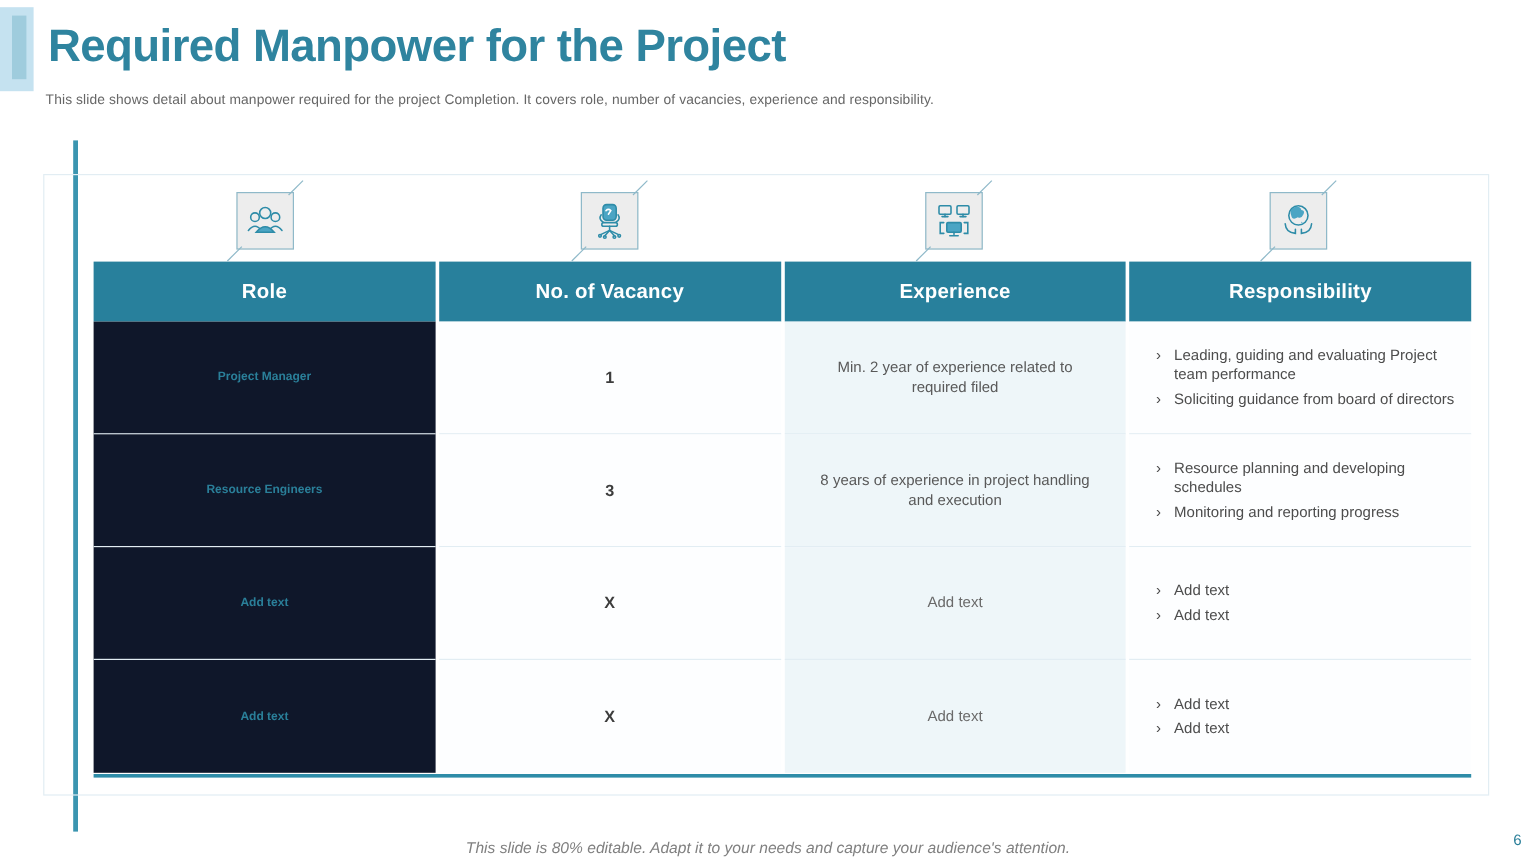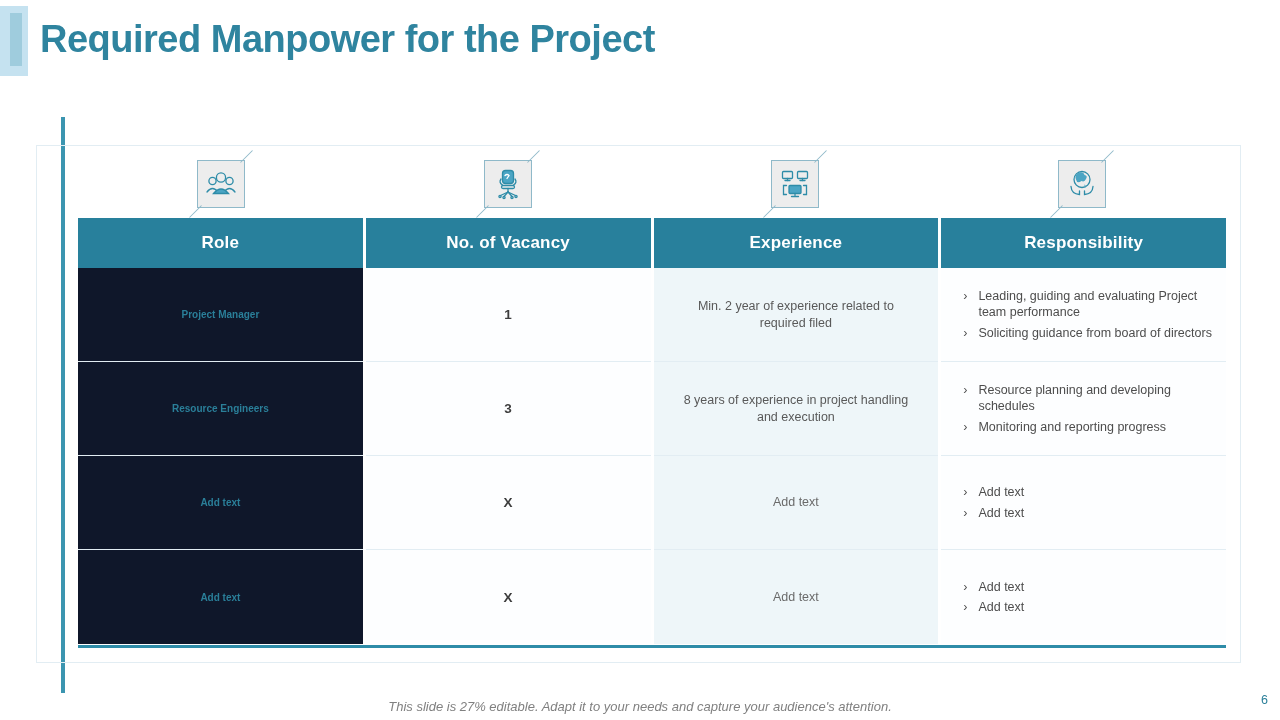--- a/index.html
+++ b/index.html
@@ -72,20 +72,21 @@
 </style>
 </head>
 <body>
 
 <div class="slide">
 
   <div class="decor-light"></div>
   <div class="decor-dark"></div>
 
   <h1 class="title">Required Manpower for the Project</h1>
+  <p class="subtitle">This slide shows detail about manpower required for the project Completion. It covers role, number of vacancies, experience and responsibility.</p>
 
   <div class="accent-line"></div>
   <div class="outer-frame"></div>
 
   <div class="icon-box ib1">
     <span class="corner-tr"></span>
     <span class="corner-bl"></span>
     <svg width="36" height="36" viewBox="0 0 36 36" fill="none" stroke="#2e8ca8" stroke-width="1.3" stroke-linecap="round">
       <circle cx="9.5" cy="15" r="3.6"></circle>
       <path d="M4 26 Q9.5 19 15 26"></path>
@@ -205,16 +206,16 @@
         </div>
       <div class="bullet">
           <span class="mark">›</span>
           <span>Add text</span>
         </div>
     </div>
   </div>
 
   <div class="bottom-line"></div>
 
-  <div class="footer">This slide is 27% editable. Adapt it to your needs and capture your audience's attention.</div>
+  <div class="footer">This slide is 80% editable. Adapt it to your needs and capture your audience's attention.</div>
   <div class="page-number">6</div>
 
 </div>
 
 </body></html>

